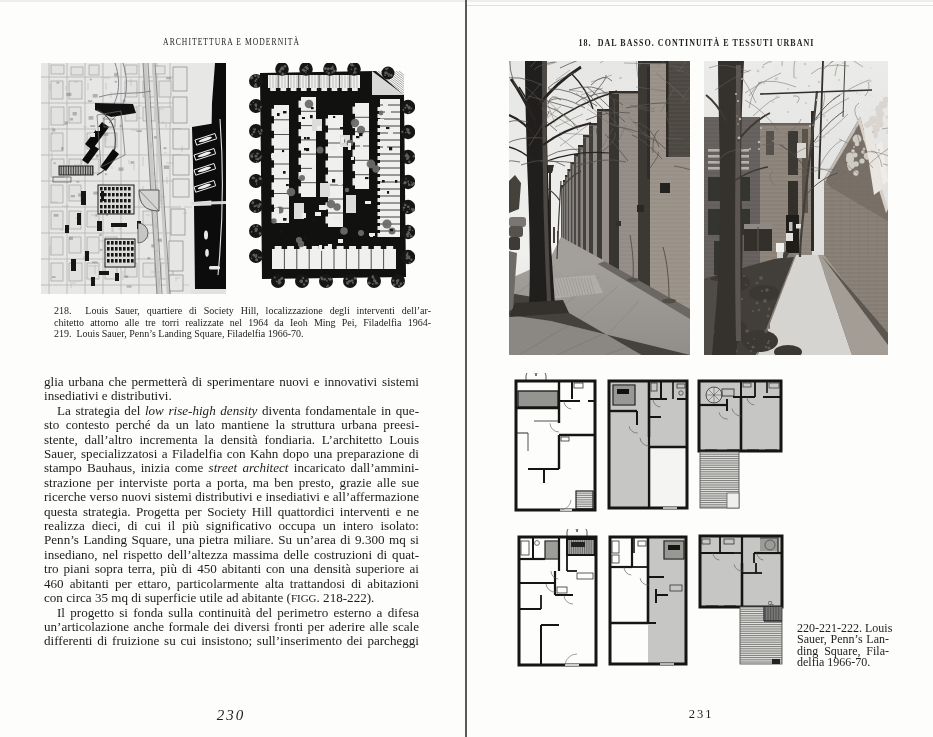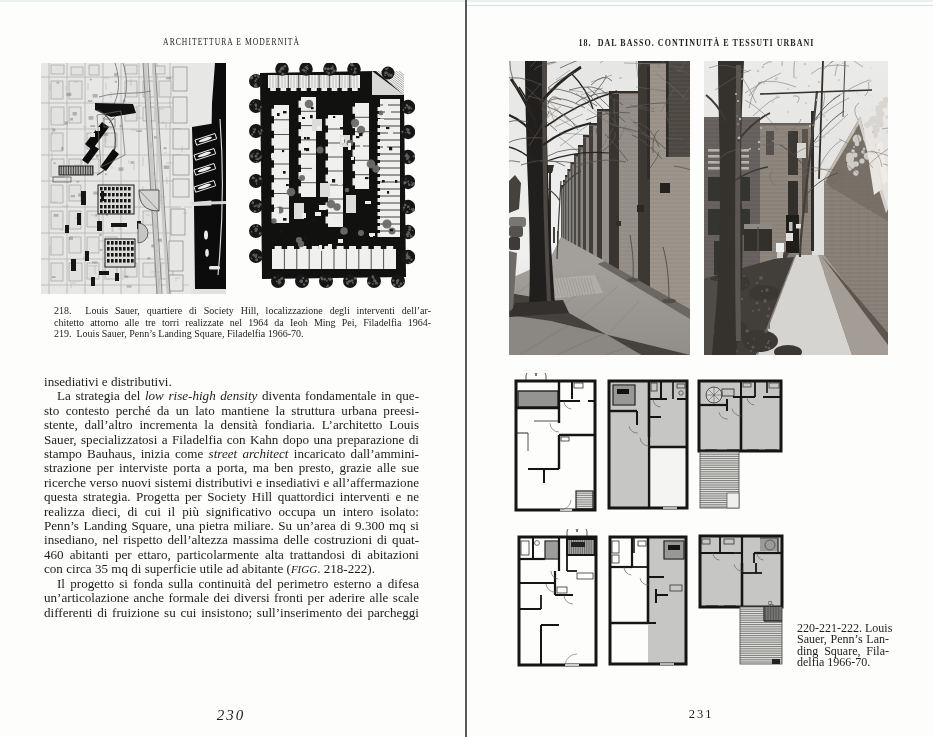--- a/index.html
+++ b/index.html
@@ -1003,34 +1003,36 @@
 </g>
 </svg>
 
 <div class="abs" style="left:42px;top:305px;width:377px;font-size:10px;line-height:11.7px;margin-left:12px;">
   <div class="jline">218.&nbsp; Louis Sauer, quartiere di Society Hill, localizzazione degli interventi dell’ar-</div>
   <div class="jline">chitetto attorno alle tre torri realizzate nel 1964 da Ieoh Ming Pei, Filadelfia 1964-</div>
   <div class="lline">219.&nbsp; Louis Sauer, Penn’s Landing Square, Filadelfia 1966-70.</div>
 </div>
 
 <div class="abs" style="left:44px;top:375px;width:375px;font-size:13.1px;line-height:14.4px;">
+  <div class="jline">glia urbana che permetterà di sperimentare nuovi e innovativi sistemi</div>
   <div class="lline">insediativi e distributivi.</div>
   <div class="jline"><span style="display:inline-block;width:13px;"></span>La strategia del <i>low rise-high density</i> diventa fondamentale in que-</div>
   <div class="jline">sto contesto perché da un lato mantiene la struttura urbana preesi-</div>
   <div class="jline">stente, dall’altro incrementa la densità fondiaria. L’architetto Louis</div>
   <div class="jline">Sauer, specializzatosi a Filadelfia con Kahn dopo una preparazione di</div>
   <div class="jline">stampo Bauhaus, inizia come <i>street architect</i> incaricato dall’ammini-</div>
   <div class="jline">strazione per interviste porta a porta, ma ben presto, grazie alle sue</div>
   <div class="jline">ricerche verso nuovi sistemi distributivi e insediativi e all’affermazione</div>
   <div class="jline">questa strategia. Progetta per Society Hill quattordici interventi e ne</div>
   <div class="jline">realizza dieci, di cui il più significativo occupa un intero isolato:</div>
   <div class="jline">Penn’s Landing Square, una pietra miliare. Su un’area di 9.300 mq si</div>
   <div class="jline">insediano, nel rispetto dell’altezza massima delle costruzioni di quat-</div>
+  <div class="jline">tro piani sopra terra, più di 450 abitanti con una densità superiore ai</div>
   <div class="jline">460 abitanti per ettaro, particolarmente alta trattandosi di abitazioni</div>
-  <div class="lline">con circa 35 mq di superficie utile ad abitante (<span style="font-size:11px;font-style:italic;">FIGG</span>. 218-222).</div>
+  <div class="lline">con circa 35 mq di superficie utile ad abitante (<span style="font-size:11px;">FIGG</span>. 218-222).</div>
   <div class="jline"><span style="display:inline-block;width:13px;"></span>Il progetto si fonda sulla continuità del perimetro esterno a difesa</div>
   <div class="jline">un’articolazione anche formale dei diversi fronti per aderire alle scale</div>
   <div class="jline">differenti di fruizione su cui insistono; sull’inserimento dei parcheggi</div>
 </div>
 
 <div class="abs" style="left:181px;top:707px;width:100px;text-align:center;font-size:15px;letter-spacing:2px;font-style:italic;">230</div>
 
 <div class="abs" style="left:506px;top:37px;width:381px;text-align:center;font-size:10px;letter-spacing:1.3px;color:#1f1f1f;font-weight:bold;"><span style="display:inline-block;transform:scaleX(0.8);transform-origin:center;">18.&nbsp; DAL BASSO. CONTINUITÀ E TESSUTI URBANI</span></div>
 
 <svg class="abs" style="left:509px;top:61px;" width="181" height="294" viewBox="0 0 181 294">

